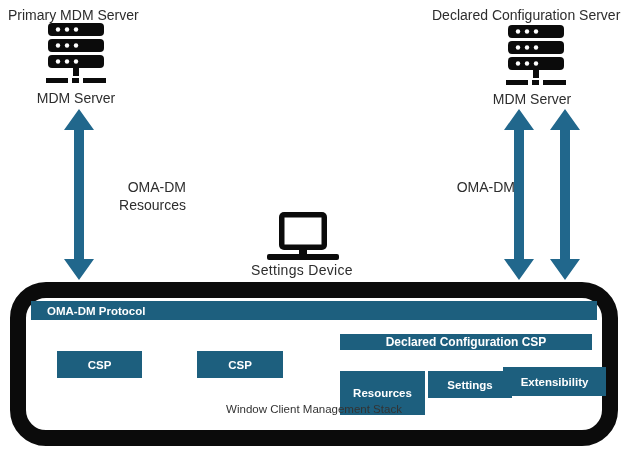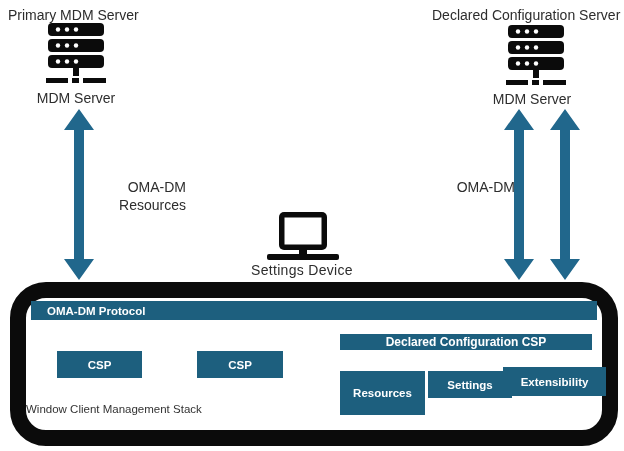--- a/index.html
+++ b/index.html
@@ -83,20 +83,21 @@
   }
   .csp-1 { left: 31px;  top: 53px; width: 85px; height: 27px; }
   .csp-2 { left: 171px; top: 53px; width: 86px; height: 27px; }
   .declared-csp { left: 314px; top: 36px; width: 252px; height: 16px; font-size: 12px; }
   .sub-resources    { left: 314px; top: 73px; width: 85px; height: 44px; }
   .sub-settings     { left: 402px; top: 73px; width: 84px; height: 27px; }
   .sub-extensibility{ left: 477px; top: 69px; width: 103px; height: 29px; }
   .stack-caption {
     position: absolute;
     left: 0; top: 105px; width: 576px;
+    text-align: center;
     color: #333333;
     font-size: 11.5px;
   }
 </style>
 </head>
 <body>
 
 <div class="canvas">
 
   <div class="lbl title-left">Primary MDM Server</div>

